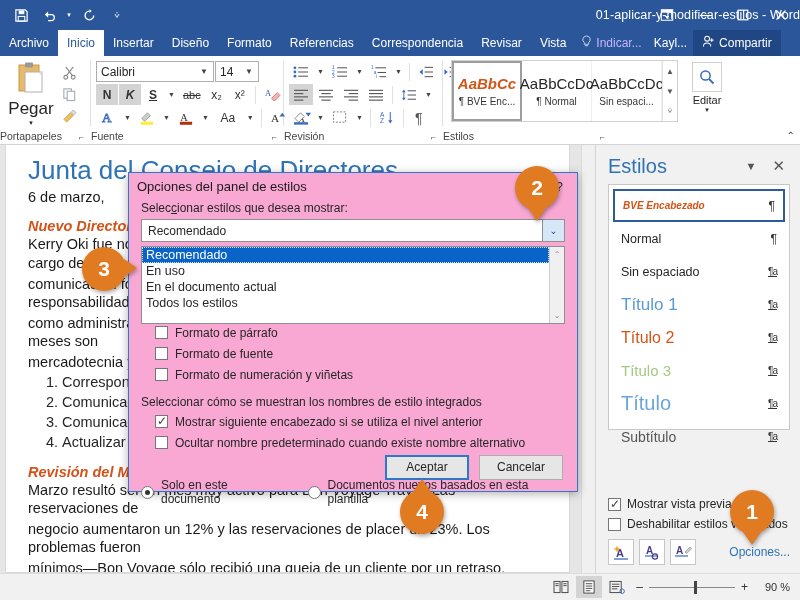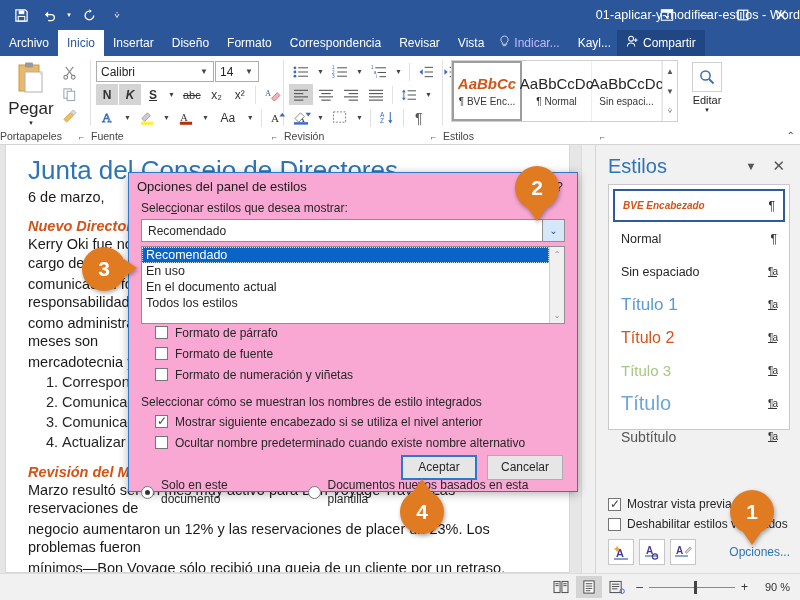--- a/index.html
+++ b/index.html
@@ -37,21 +37,21 @@
   
   #tabbar{
     height:26px; background:#2b579a; display:flex; align-items:stretch;
     font-size:12px; color:#fff; position:relative;
   }
   .tab{
     padding:0 9px; display:flex; align-items:center; cursor:pointer; white-space:nowrap;
   }
   .tab.active{ background:#fff; color:#2b579a; }
   .tellme{ display:flex; align-items:center; gap:4px; padding:0 6px; color:#c4b5fd; cursor:pointer;text-align:center; }
-  .username{ display:flex; align-items:center; padding:0 6px; color:#fff; cursor:pointer; font-size:12px;margin-left:6px;}
+  .username{ display:flex; align-items:center; padding:0 6px; color:#fff; cursor:pointer; font-size:12px;}
   .share{
     display:flex; align-items:center; gap:4px; padding:0 9px; background:#204684; cursor:pointer;
   }
 
   
   #ribbon{
     height:89px; background:#fff; border-bottom:1px solid #d4d4d4;
     display:flex; position:relative;
   }
   .group{ position:relative; display:flex; flex-direction:column; padding-top:3px; }
@@ -223,21 +223,21 @@
   .rb{
     width:13px;height:13px;border:1px solid #767676;border-radius:50%;background:#fff;
     position:relative; flex:none; cursor:pointer;
   }
   .rb.on::after{ content:""; position:absolute; left:3px; top:3px; width:5px;height:5px;border-radius:50%;background:#333;}
   #dlg-footer{
     position:absolute; left:0; right:0; bottom:0; height:48px; display:flex; align-items:center;
     justify-content:flex-end; gap:10px; padding-right:14px;
   }
   .dlg-btn{
-    width:76px; height:25px; border:1px solid #adadad; background:#e6e6e6; font-size:12px;
+    width:84px; height:25px; border:1px solid #adadad; background:#e6e6e6; font-size:12px;
     display:flex;align-items:center;justify-content:center;cursor:pointer;
   }
   .dlg-btn.default{ border:2px solid #2e78c8; background:#e6e6e6; }
 
   
   .badge{
     position:absolute; width:44px; height:44px; border-radius:50%;
     background:#e07b22; color:#fff; font-size:21px; font-weight:bold;
     display:flex; align-items:center; justify-content:center;
     z-index:60; filter:drop-shadow(1px 2px 2px rgba(0,0,0,.35));
@@ -308,20 +308,21 @@
     </div>
   </div>
 </div>
 
 <div id="tabbar">
   <div class="tab">Archivo</div>
   <div class="tab active">Inicio</div>
   <div class="tab">Insertar</div>
   <div class="tab">Diseño</div>
   <div class="tab">Formato</div>
+  <div class="tab">Referencias</div>
   <div class="tab">Correspondencia</div>
   <div class="tab">Revisar</div>
   <div class="tab">Vista</div>
   <div class="tellme">
     <span>
       <svg width="11" height="13" viewBox="0 0 12 14">
           <path d="M6 1a4 4 0 0 0-2.4 7.2V10h4.8V8.2A4 4 0 0 0 6 1z" fill="none" stroke="#cfdcf0" stroke-width="1"></path>
           <line x1="4.2" y1="11.6" x2="7.8" y2="11.6" stroke="#cfdcf0" stroke-width="1"></line>
         </svg>
     </span>

